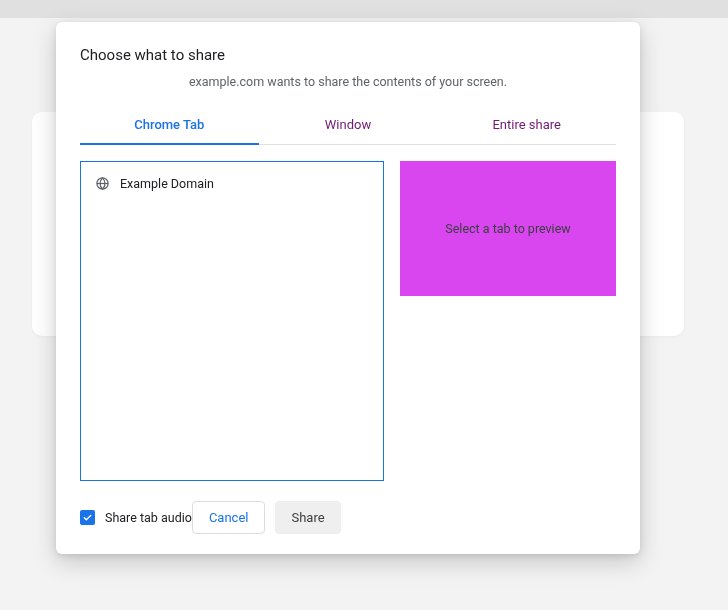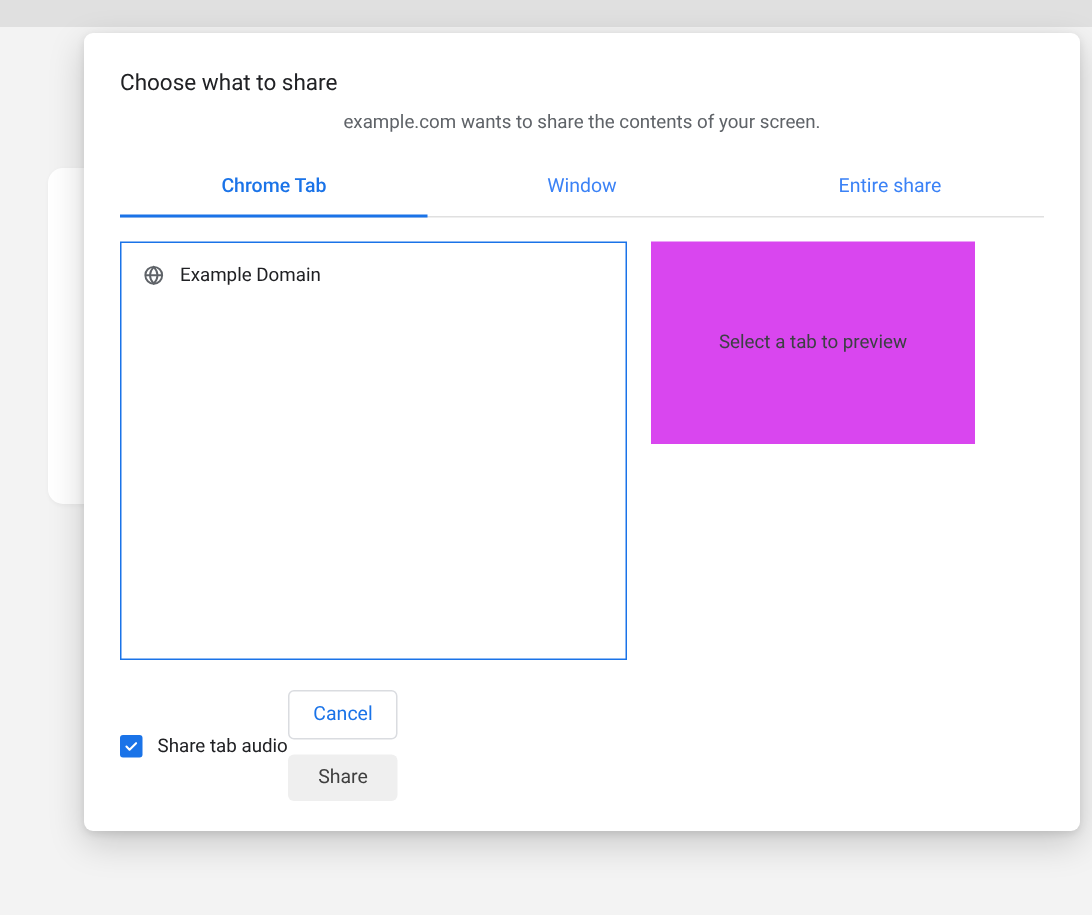--- a/index.html
+++ b/index.html
@@ -27,21 +27,21 @@
       right: 44px;
       height: 224px;
       background: #fff;
       border-radius: 10px;
       box-shadow: 0 1px 3px rgba(0,0,0,0.04);
     }
     .dialog {
       position: absolute;
       top: 22px;
       left: 56px;
-      width: 664px;
+      width: 584px;
       height: 532px;
       background: #fff;
       border-radius: 6px;
       box-shadow: 0 8px 24px rgba(0,0,0,0.18), 0 2px 6px rgba(0,0,0,0.1);
       padding: 24px 24px 20px 24px;
       display: flex;
       flex-direction: column;
     }
     .dialog-title {
       font-size: 15px;
@@ -57,21 +57,21 @@
     }
     .tabs {
       display: flex;
       border-bottom: 1px solid #e0e0e0;
     }
     .tab {
       flex: 1;
       text-align: center;
       padding: 10px 0 12px 0;
       font-size: 13px;
-      color: #3b82f6;
+      color: #701a75;
       cursor: pointer;
       position: relative;
     }
     .tab.active {
       color: #1a73e8;
       font-weight: 500;
     }
     .tab.active::after {
       content: "";
       position: absolute;
@@ -143,21 +143,20 @@
       justify-content: center;
       cursor: pointer;
     }
     .checkbox svg {
       width: 11px;
       height: 11px;
     }
     .buttons {
       display: flex;
       gap: 10px;
-      flex-direction: column;
     }
     .btn {
       padding: 8px 16px;
       font-size: 13px;
       border-radius: 4px;
       cursor: pointer;
       border: none;
     }
     .btn-cancel {
       background: #fff;

